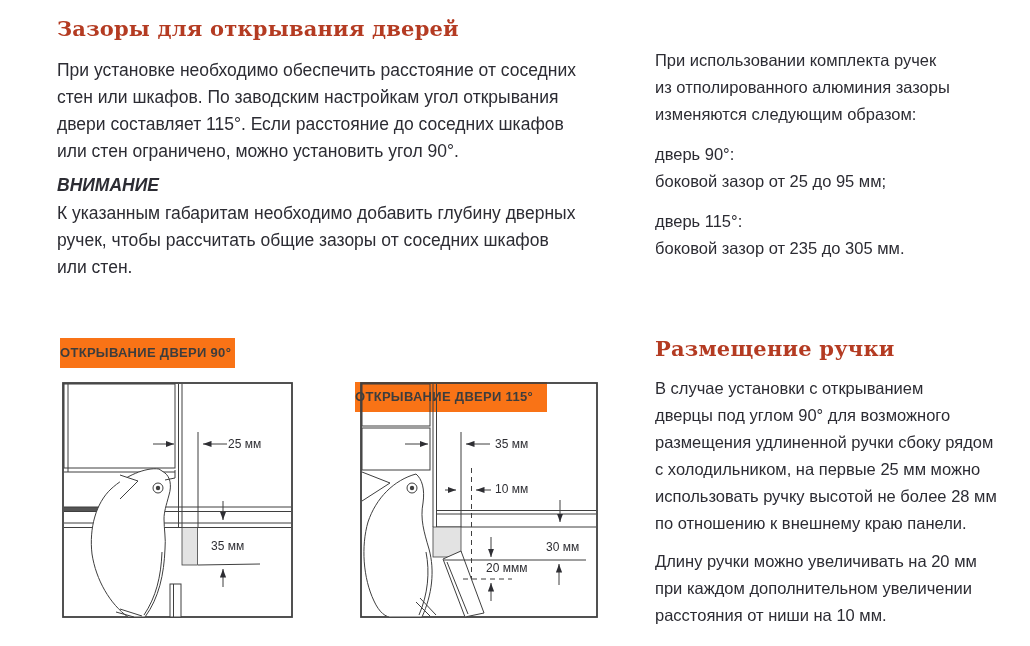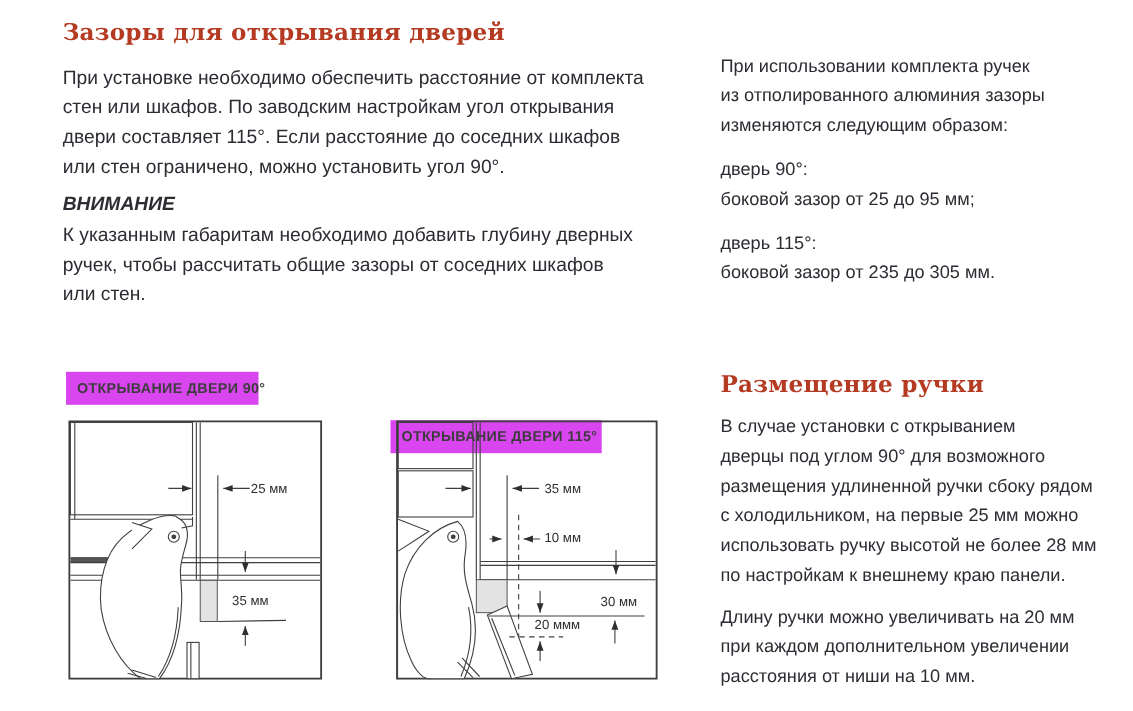--- a/index.html
+++ b/index.html
@@ -4,37 +4,37 @@
 <style>
   html,body{margin:0;padding:0;background:#fff;}
   .page{position:relative;width:1030px;height:646px;background:#ffffff;overflow:hidden;
         font-family:"Liberation Sans",sans-serif;color:#2c2c33;}
   .abs{position:absolute;}
   .h-serif{font-family:"DejaVu Serif",serif;font-weight:bold;color:#b43b22;
            font-size:21px;line-height:26px;white-space:nowrap;letter-spacing:.2px;}
   .para .ln{height:27px;line-height:27px;font-size:17.5px;white-space:nowrap;}
   .para.rcol .ln{font-size:16.5px;}
   .bold-ttl{font-size:17.5px;font-weight:bold;line-height:27px;white-space:nowrap;font-style:italic;}
-  .tag{background:#d946ef;color:#3d3d3d;font-size:13px;font-weight:bold;
-       height:30px;line-height:30px;padding-left:10px;letter-spacing:.3px;
+  .tag{background:#f97316;color:#3d3d3d;font-size:13px;font-weight:bold;
+       height:30px;line-height:30px;letter-spacing:.3px;
        white-space:nowrap;box-sizing:border-box;}
   svg{display:block;}
   svg line,svg path,svg rect,svg circle,svg polyline{vector-effect:none;}
   .dg{stroke:#3f3f3f;fill:none;stroke-width:1;}
   svg text{font-family:"Liberation Sans",sans-serif;font-size:12px;fill:#2e2e33;}
 </style>
 </head>
 <body>
 
 <div class="page">
 
   <div class="abs h-serif" style="left:57px;top:16px;">Зазоры для открывания дверей</div>
 
   <div class="abs para" style="left:57px;top:57px;">
-    <div class="ln">При установке необходимо обеспечить расстояние от комплекта</div>
+    <div class="ln">При установке необходимо обеспечить расстояние от соседних</div>
     <div class="ln">стен или шкафов. По заводским настройкам угол открывания</div>
     <div class="ln">двери составляет 115°. Если расстояние до соседних шкафов</div>
     <div class="ln">или стен ограничено, можно установить угол 90°.</div>
   </div>
 
   <div class="abs bold-ttl" style="left:57px;top:172px;">ВНИМАНИЕ</div>
 
   <div class="abs para" style="left:57px;top:200px;">
     <div class="ln">К указанным габаритам необходимо добавить глубину дверных</div>
     <div class="ln">ручек, чтобы рассчитать общие зазоры от соседних шкафов</div>
@@ -209,21 +209,21 @@
   </div>
 
   <div class="abs h-serif" style="left:655px;top:336px;text-align:right;">Размещение ручки</div>
 
   <div class="abs para rcol" style="left:655px;top:375px;">
     <div class="ln">В случае установки с открыванием</div>
     <div class="ln">дверцы под углом 90° для возможного</div>
     <div class="ln">размещения удлиненной ручки сбоку рядом</div>
     <div class="ln">с холодильником, на первые 25 мм можно</div>
     <div class="ln">использовать ручку высотой не более 28 мм</div>
-    <div class="ln">по настройкам к внешнему краю панели.</div>
+    <div class="ln">по отношению к внешнему краю панели.</div>
   </div>
 
   <div class="abs para rcol" style="left:655px;top:548px;">
     <div class="ln">Длину ручки можно увеличивать на 20 мм</div>
     <div class="ln">при каждом дополнительном увеличении</div>
     <div class="ln">расстояния от ниши на 10 мм.</div>
   </div>
 
 </div>
 

